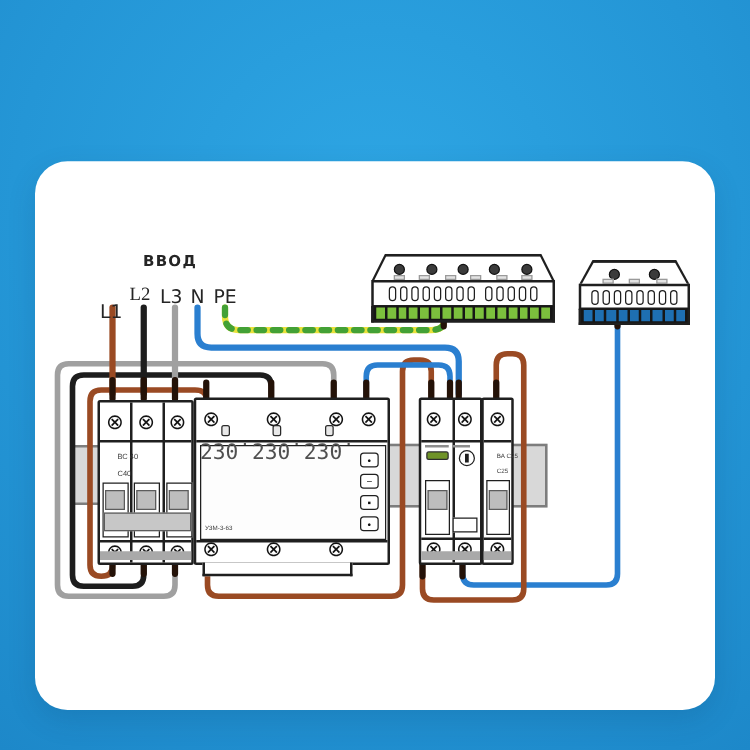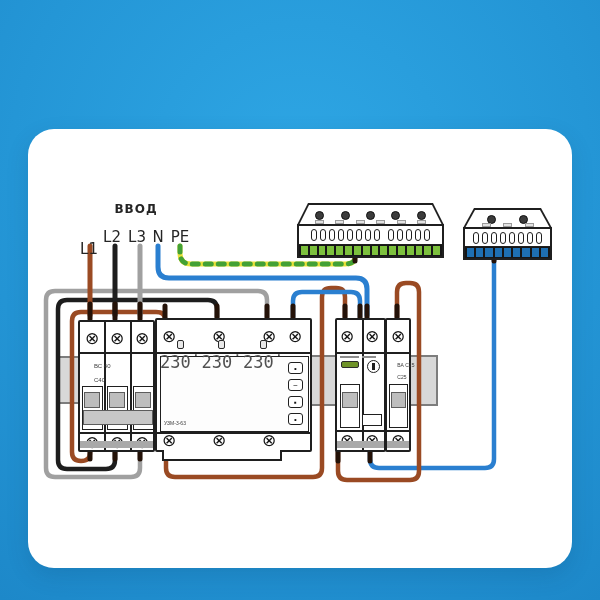--- a/index.html
+++ b/index.html
@@ -276,18 +276,18 @@
       <span>C25</span>
     </div>
     <div class="toggle-house" style="left:2px;top:64px;width:19px;height:44px;"></div>
     <div class="toggle-handle" style="left:4px;top:72px;width:15px;height:16px;"></div>
     <span class="screw" style="left:2px;top:111px;">⊗</span>
     <div class="bottom-band"></div>
   </div>
 
   <div class="vvod">ВВОД</div>
   <span class="inlabel" style="left:76px;top:240px;">L1</span>
-  <span class="inlabel" style="left:99px;top:228px;">L2</span>
+  <span class="inlabel" style="left:99px;top:228px;font-family:Liberation Serif, serif;">L2</span>
   <span class="inlabel" style="left:124px;top:228px;text-align:center;">L3</span>
   <span class="inlabel" style="left:145px;top:228px;">N</span>
   <span class="inlabel" style="left:167px;top:228px;">PE</span>
 
 </div>
 
 </body></html>

